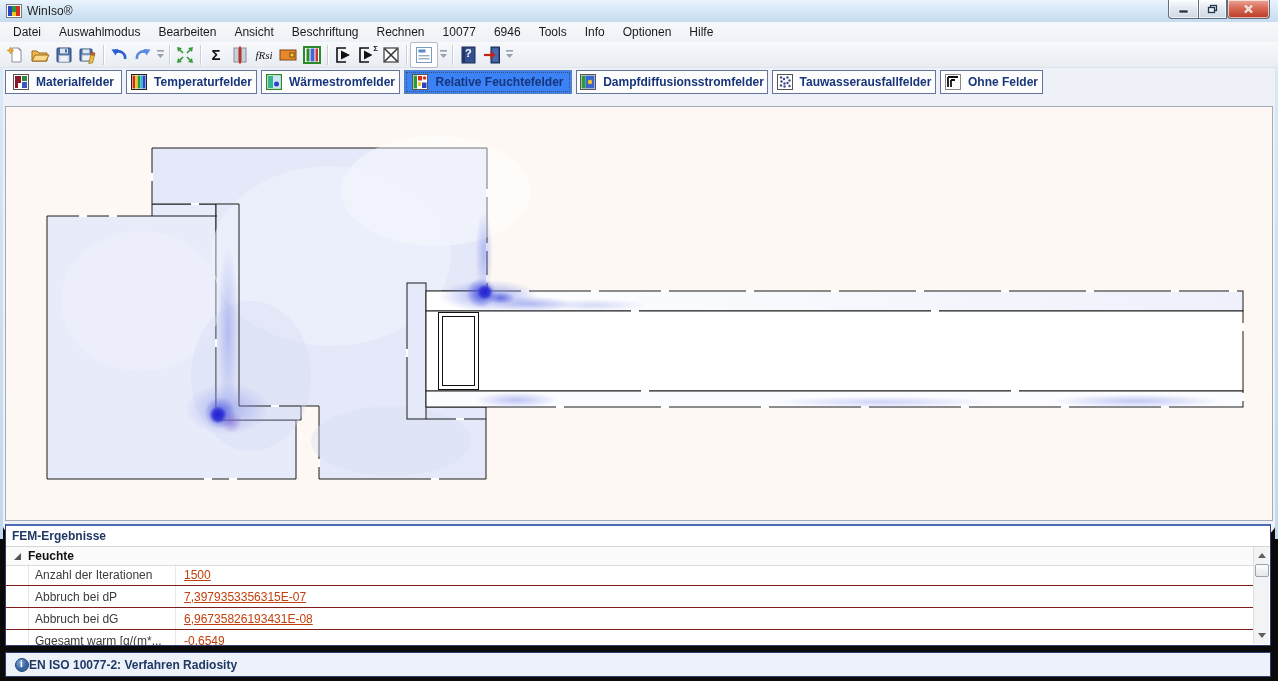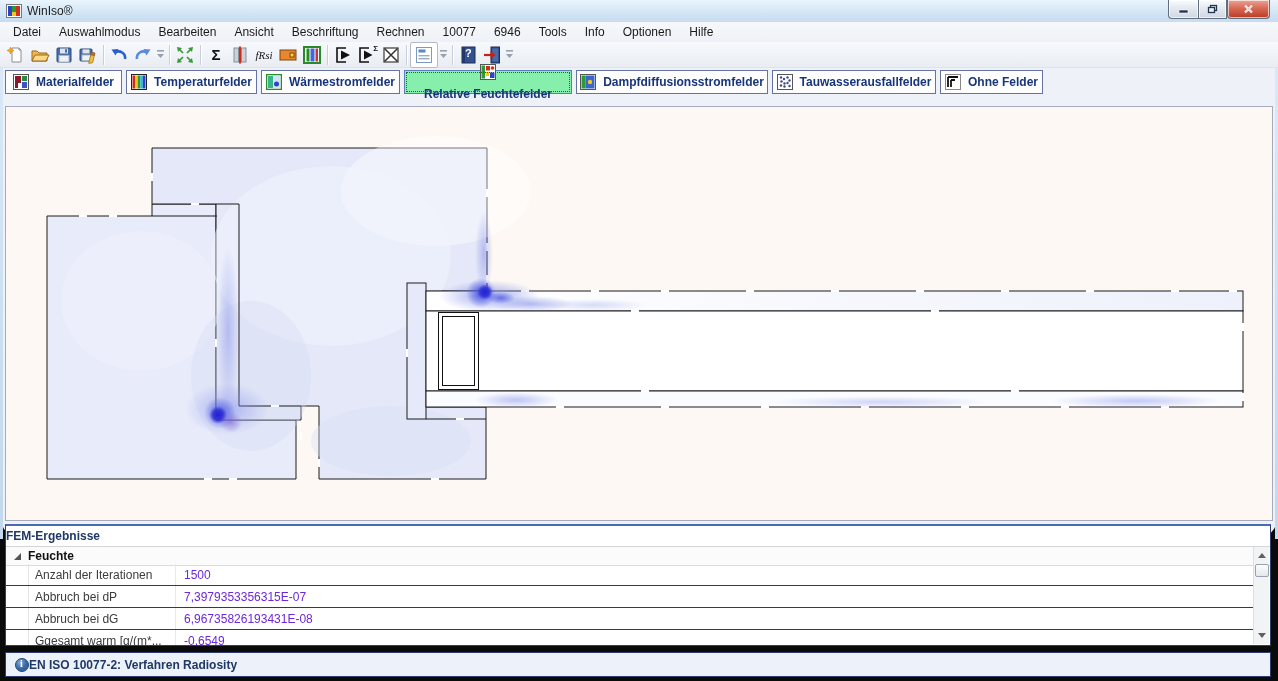--- a/index.html
+++ b/index.html
@@ -62,48 +62,48 @@
   
   .tabsrow{
     position:absolute;left:5px;top:70px;height:26px;display:flex;gap:4px;z-index:6;
   }
   .ftab{
     height:24px;box-sizing:border-box;border:1px solid #64749f;background:#fdfdfe;
     display:flex;align-items:center;justify-content:center;gap:7px;
     font-size:12px;font-weight:bold;color:#17357b;cursor:default;
   }
   .ftab.selected{
-    background:#86efac;border:1px solid #5a7fb4;
-    outline:1px dotted #31517f;outline-offset:-3px;flex-direction:column;
+    background:#3b82f6;border:1px solid #5a7fb4;
+    outline:1px dotted #31517f;outline-offset:-3px;
   }
   .ftab svg{flex:0 0 auto;}
 
   
   .canvas{
     position:absolute;left:5px;top:106px;width:1266px;height:413px;
     background:#fdf8f3;border:1px solid #a5abba;z-index:4;
   }
 
   
   .fem{
     position:absolute;left:5px;top:524px;width:1266px;height:122px;
     background:#ffffff;border:1px solid #2f3d6e;border-top:2px solid #4a6bb0;
     box-sizing:border-box;z-index:6;
   }
-  .fem-header{height:20px;display:flex;align-items:center;
+  .fem-header{height:20px;display:flex;align-items:center;padding-left:6px;
     border-bottom:1px solid #d5d5d5;font-size:12px;font-weight:bold;color:#1f3864;}
   .fem-group{height:18px;display:flex;align-items:center;background:#fbfbfb;
     border-bottom:1px solid #dcdcdc;font-size:12px;font-weight:bold;color:#111;}
   .expander{width:0;height:0;border-right:7px solid #555;border-top:7px solid transparent;margin:0 7px 0 8px;}
   .fem-rows{position:absolute;left:0;top:38px;right:16px;bottom:0;overflow:hidden;}
   .fem-row{height:21px;display:flex;align-items:center;border-bottom:1px solid #7f1d1d;}
   .fem-gutter{width:22px;align-self:stretch;border-right:1px solid #e4e4e4;}
   .fem-label{width:140px;padding-left:6px;font-size:12px;color:#3c3c3c;
     white-space:nowrap;overflow:hidden;border-right:1px solid #e8e8e8;align-self:stretch;display:flex;align-items:center;}
-  .fem-value{padding-left:8px;font-size:12px;color:#6d28d9;}
+  .fem-value{padding-left:8px;font-size:12px;color:#c2410c;text-decoration:underline;}
 
   
   .vscroll{position:absolute;right:1px;top:21px;bottom:1px;width:15px;background:#f2f3f5;border-left:1px solid #e0e0e0;}
   .vs-up,.vs-down{position:absolute;left:0;width:15px;height:15px;display:flex;align-items:center;justify-content:center;}
   .vs-up{top:1px}.vs-down{bottom:1px}
   .tri-up{width:0;height:0;border-left:4px solid transparent;border-right:4px solid transparent;border-bottom:5px solid #606060;}
   .tri-down{width:0;height:0;border-left:4px solid transparent;border-right:4px solid transparent;border-top:5px solid #606060;}
   .vs-thumb{position:absolute;left:1px;top:17px;width:12px;height:11px;background:linear-gradient(#fdfdfd,#e4e7ec);border:1px solid #9aa2b0;border-radius:2px;}
 
   

